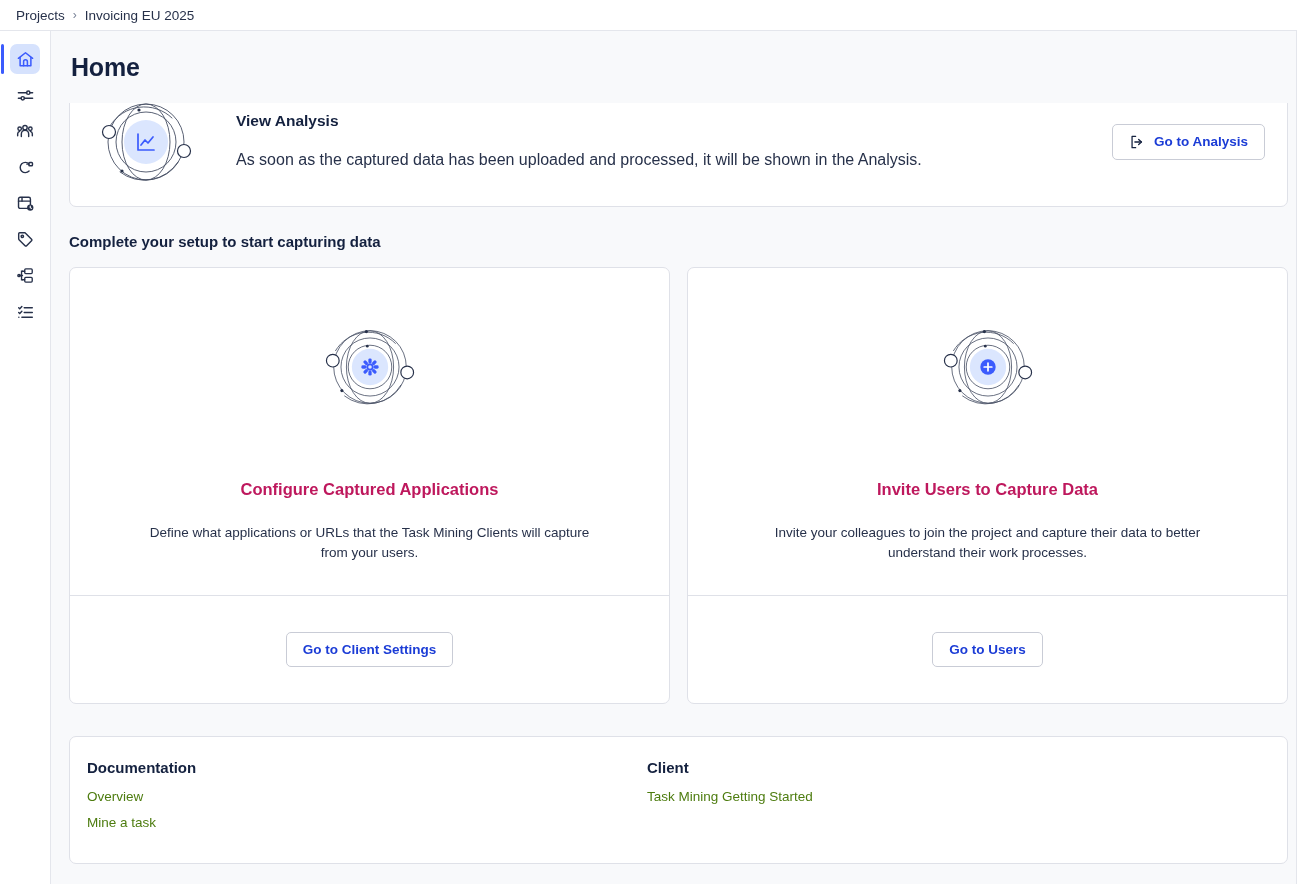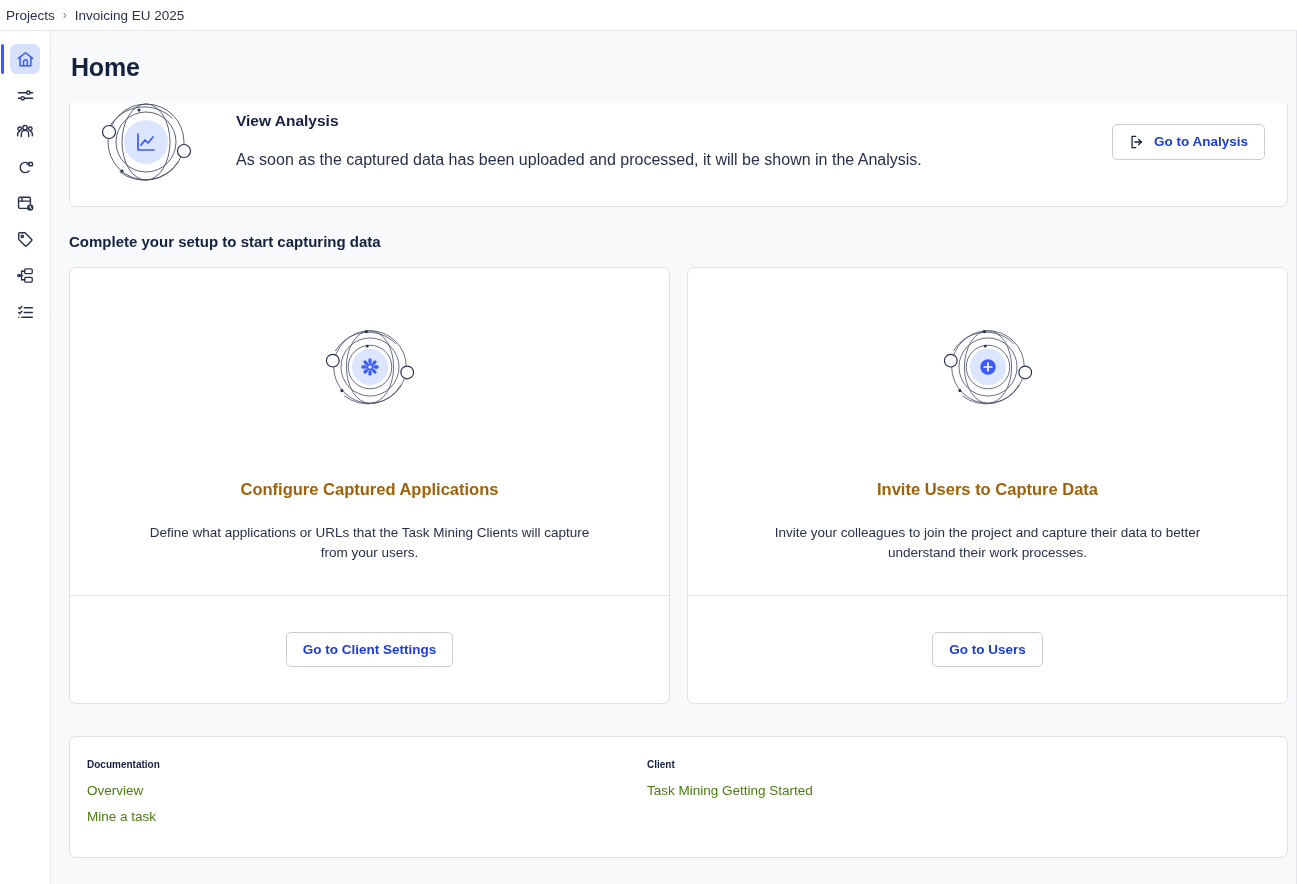--- a/index.html
+++ b/index.html
@@ -8,21 +8,21 @@
     font-family: "Liberation Sans", sans-serif;
     background: #ffffff;
     overflow: hidden;
   }
 
   
   .breadcrumb-bar {
     height: 31px;
     display: flex;
     align-items: center;
-    padding-left: 0;
+    padding-left: 10px;
     background: #ffffff;
     border-bottom: 1px solid #e4e6ec;
   }
   .crumb {
     font-size: 13.5px;
     color: #27314a;
     padding: 2px 6px;
     border-radius: 3px;
     white-space: nowrap;
   }
@@ -171,21 +171,21 @@
     flex: 1;
     display: flex;
     flex-direction: column;
     align-items: center;
     padding: 50px 32px 0;
   }
   .setup-art { margin-bottom: 60px; }
   .setup-title {
     font-size: 16.5px;
     font-weight: bold;
-    color: #a16207;
+    color: #be185d;
     text-align: center;
     margin-bottom: 24px;
   }
   .setup-desc {
     font-size: 13.5px;
     color: #27314a;
     text-align: center;
     line-height: 1.48;
     max-width: 460px;
   }
@@ -195,21 +195,21 @@
     display: flex;
     align-items: center;
     justify-content: center;
     flex-shrink: 0;
   }
 
   
   .docs-card { padding: 22px 0 22px 17px; display: flex; }
   .docs-col { flex: 0 0 560px; }
   .docs-col-title {
-    font-size: 10px;
+    font-size: 15px;
     font-weight: bold;
     color: #14213f;
     margin-bottom: 13px;
   }
   .docs-link {
     display: block;
     font-size: 13.5px;
     color: #4d7c0f;
     text-decoration: none;
     margin-bottom: 11px;

